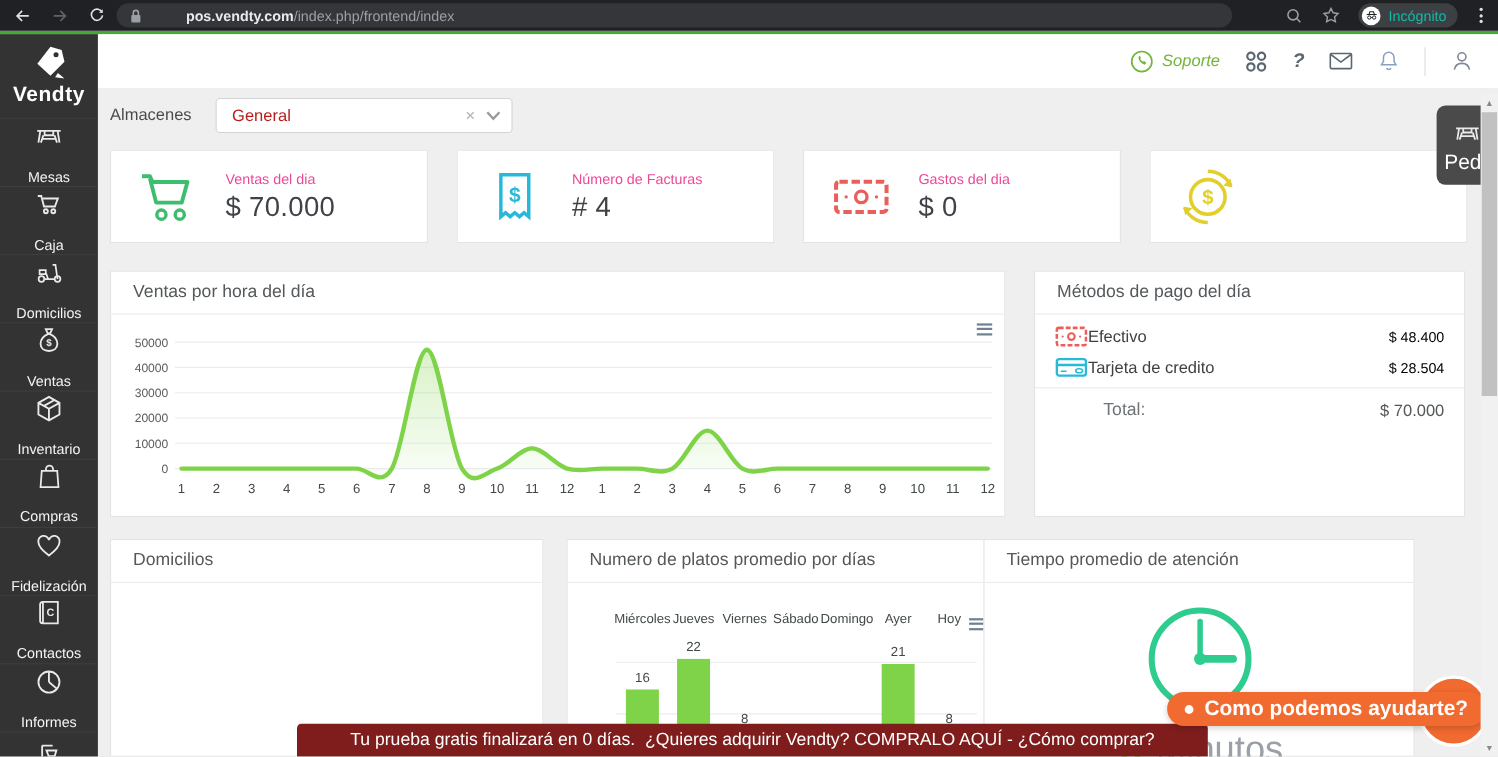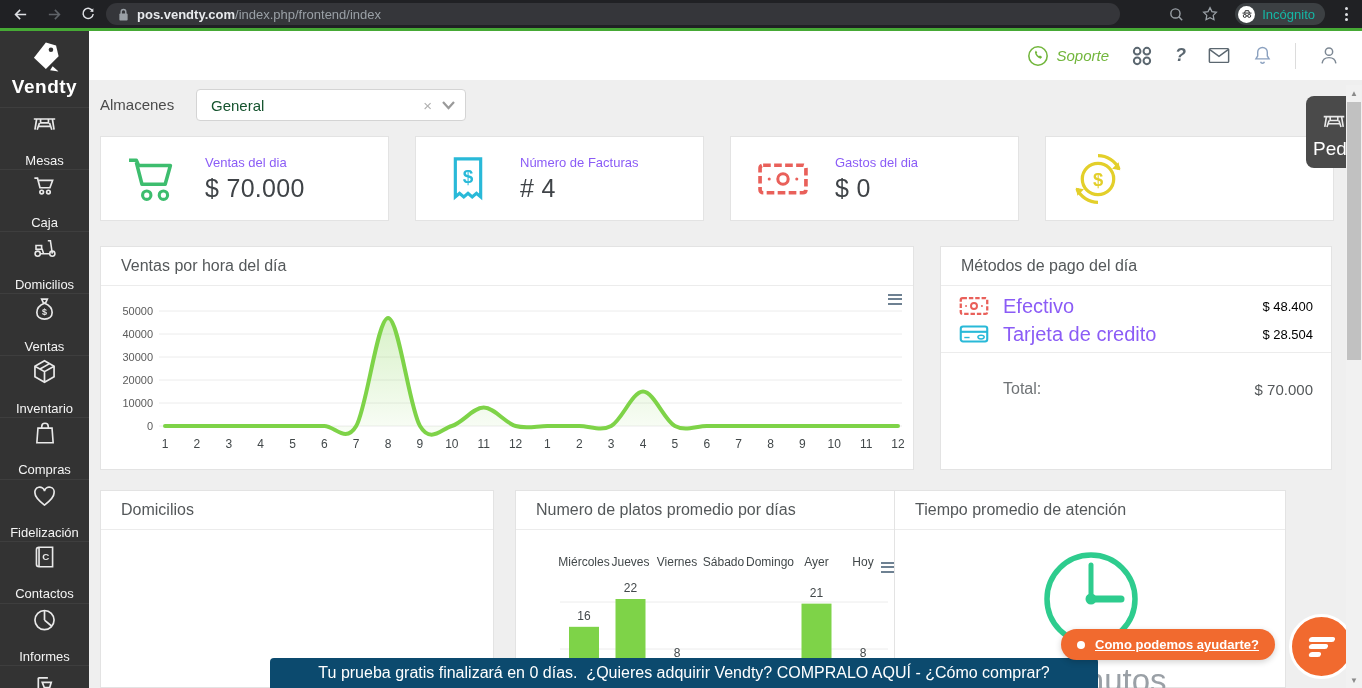--- a/index.html
+++ b/index.html
@@ -30,63 +30,63 @@
   
   .topbar{position:absolute;left:89px;top:31px;width:1273px;height:49px;background:#fff;z-index:2;}
   .topbar-icons{position:absolute;right:22px;top:0;height:49px;display:flex;align-items:center;gap:22px;font-style:italic;}
   .support{display:flex;align-items:center;gap:7px;color:#72b63c;font-size:15px;cursor:pointer;}
   .help-q{font-size:18px;font-weight:bold;color:#5b6770;cursor:pointer;}
   .vdiv{width:1px;height:26px;background:#dcdcdc;}
   
   .filter-label{position:absolute;left:100px;top:96px;font-size:15px;color:#4b4b4b;z-index:2;}
   .store-select{position:absolute;left:196px;top:89px;width:270px;height:32px;background:#fff;border:1px solid #d4d4d4;
                 border-radius:4px;display:flex;align-items:center;box-sizing:border-box;padding:0 10px 0 14px;z-index:2;cursor:pointer;}
-  .store-select .sel-val{flex:1;color:#14532d;font-size:15px;}
+  .store-select .sel-val{flex:1;color:#b91c1c;font-size:15px;}
   .store-select .clear-x{color:#b0b0b0;font-size:15px;margin-right:10px;cursor:pointer;}
   
   .card{position:absolute;top:136px;width:289px;height:85px;background:#fff;border:1px solid #e3e3e3;
         box-sizing:border-box;display:flex;align-items:center;z-index:2;}
   .card-icon{width:104px;display:flex;justify-content:center;align-items:center;}
-  .card-text .lbl{font-size:13px;color:#8b5cf6;}
+  .card-text .lbl{font-size:13px;color:#ec4899;}
   .card-text .val{font-size:25px;color:#3f4347;margin-top:4px;letter-spacing:.3px;}
   
   .panel{position:absolute;background:#fff;border:1px solid #e3e3e3;box-sizing:border-box;z-index:2;}
   .panel-h{height:38px;border-bottom:1px solid #ececec;display:flex;align-items:center;padding:0 20px;
            color:#54585a;font-size:16px;}
   .burger{width:14px;cursor:pointer;}
   .burger i{display:block;height:2px;background:#6e8192;margin:2.5px 0;}
   .chart-burger{position:absolute;right:11px;top:44px;}
   .bar-burger{position:absolute;right:18px;top:68px;}
   
   .pay-rows{padding:6px 0 4px 0;border-bottom:1px solid #ececec;}
   .pay-row{display:flex;align-items:center;height:28px;padding:0 18px;}
-  .pay-row .pr-lbl{flex:1;color:#8b5cf6;font-size:20px;margin-left:14px;}
+  .pay-row .pr-lbl{flex:1;color:#404040;font-size:15px;}
   .pay-row .pr-val{color:#000000;font-size:13px;text-align:right;}
-  .pay-total{display:flex;align-items:center;height:32px;padding:0 18px;margin-top:20px;}
+  .pay-total{display:flex;align-items:center;height:32px;padding:0 18px;margin-top:4px;}
   .pay-total .pt-lbl{flex:1;color:#6f7376;font-size:16px;margin-left:44px;}
   .pay-total .pt-val{color:#54585a;font-size:15px;}
   
   .clock-wrap{position:absolute;left:141px;top:53px;}
   .tiempo-value{position:absolute;left:0;top:158px;width:392px;text-align:center;white-space:nowrap;}
   .tiempo-value .tv-num{font-size:46px;color:#7ed348;}
   .tiempo-value .tv-unit{font-size:33px;color:#9aa0a6;margin-left:10px;}
   
   .orders-tab{position:absolute;left:1306px;top:96px;width:56px;height:72px;background:#4a4a4a;border-radius:8px 0 0 8px;
               z-index:8;display:flex;flex-direction:column;align-items:center;padding-top:12px;box-sizing:border-box;
               overflow:hidden;cursor:pointer;}
   .orders-tab .ot-lbl{color:#fff;font-size:19px;margin-top:4px;align-self:flex-start;padding-left:7px;}
   
-  .trial-banner{position:absolute;left:270px;top:658px;width:828px;height:30px;background:#0c4a6e;border-radius:4px 4px 0 0;
+  .trial-banner{position:absolute;left:270px;top:658px;width:828px;height:30px;background:#7f1d1d;border-radius:4px 4px 0 0;
                 display:flex;align-items:center;justify-content:center;color:#fff;font-size:16px;z-index:30;
                 white-space:pre;cursor:pointer;}
   
   .chat-tooltip{position:absolute;left:1061px;top:629px;height:31px;background:#f16a2f;border-radius:16px;z-index:42;
                 display:flex;align-items:center;gap:10px;padding:0 16px;cursor:pointer;box-shadow:0 2px 6px rgba(0,0,0,.18);}
   .chat-tooltip .tt-dot{width:8px;height:8px;border-radius:50%;background:#fff;}
-  .chat-tooltip .tt-txt{color:#fff;font-size:13px;font-weight:bold;white-space:nowrap;text-decoration:underline;}
+  .chat-tooltip .tt-txt{color:#fff;font-size:19px;font-weight:bold;white-space:nowrap;}
   .chat-tail{position:absolute;left:1330px;top:656px;width:15px;height:15px;background:#f16a2f;transform:rotate(40deg);z-index:40;}
   .chat-bubble{position:absolute;left:1289px;top:614px;width:59px;height:59px;border-radius:50%;background:#f16a2f;
                border:3px solid #fff;box-sizing:content-box;z-index:41;display:flex;flex-direction:column;align-items:center;
                justify-content:center;gap:3px;cursor:pointer;}
   .chat-bubble i{display:block;height:4.5px;border-radius:2.5px;background:#fff;transform:skewX(-12deg);}
   .chat-bubble i.l1{width:26px;}
   .chat-bubble i.l2{width:19px;margin-right:7px;}
   .chat-bubble i.l3{width:12px;margin-right:14px;}
   
   .scrollbar{position:absolute;left:1346px;top:85px;width:16px;height:603px;background:#f1f1f1;z-index:50;}
@@ -117,21 +117,21 @@
             <path d="M19.3 8.2A7.6 7.6 0 1 0 19.8 12" fill="none" stroke="#dfe1e5" stroke-width="2.2"></path>
             <path d="M20 3.5v5h-5z" fill="#dfe1e5"></path>
           </svg>
       </span>
     </div>
     <div class="omnibox">
       <svg width="11" height="15" viewBox="0 0 12 16">
           <rect x="1.5" y="7" width="9" height="7.5" rx="1" fill="#9aa0a6"></rect>
           <path d="M3.5 7.5V5a2.5 2.5 0 0 1 5 0v2.5" fill="none" stroke="#9aa0a6" stroke-width="1.6"></path>
         </svg>
-      <span style="display:flex;">
+      <span style="display:flex;margin-left:32px;">
         <span class="domain">pos.vendty.com</span>
           <span class="path">/index.php/frontend/index</span>
       </span>
     </div>
     <div class="chrome-right">
       <span style="cursor:pointer">
         <svg width="17" height="17" viewBox="0 0 24 24">
             <circle cx="10.5" cy="10.5" r="6.5" fill="none" stroke="#9aa0a6" stroke-width="2"></circle>
             <path d="M15.3 15.3L20 20" stroke="#9aa0a6" stroke-width="2"></path>
           </svg>

